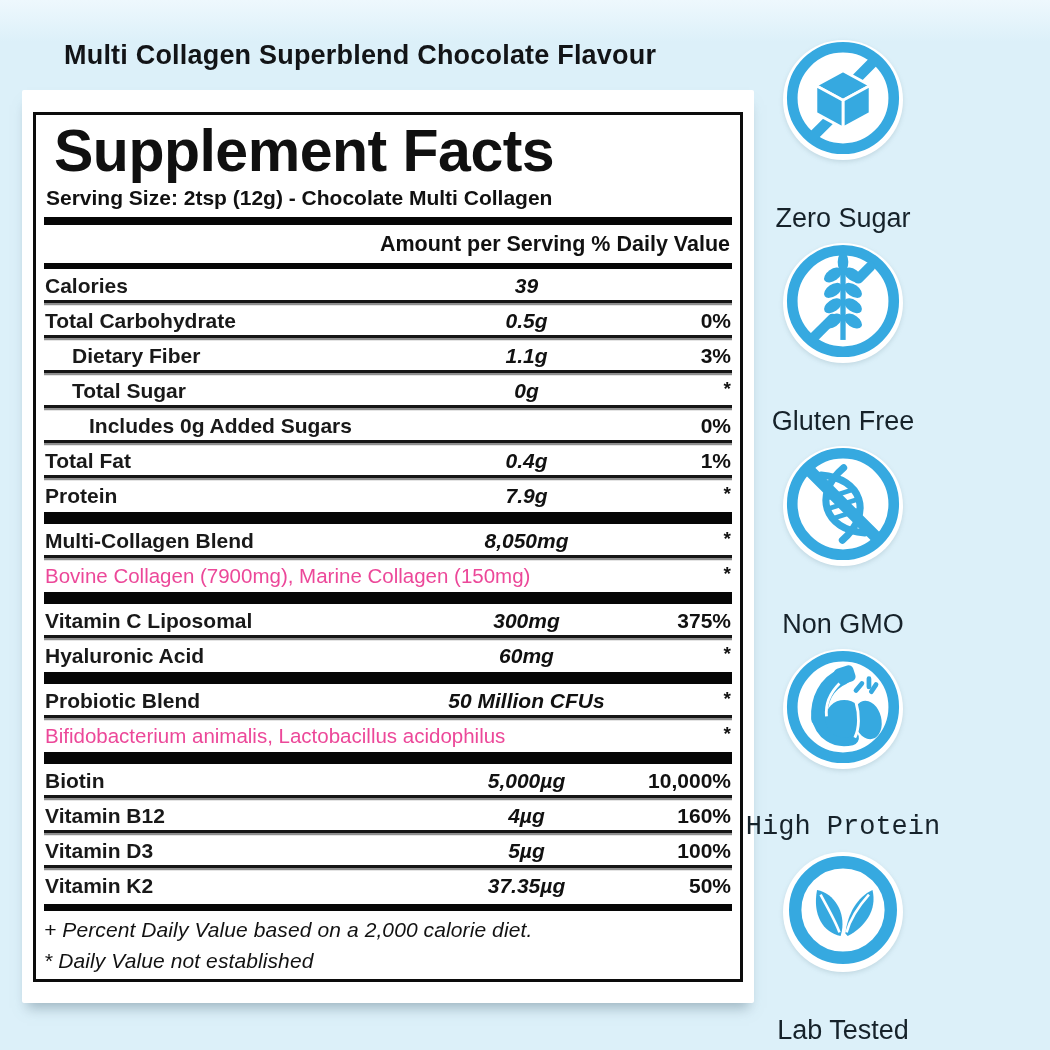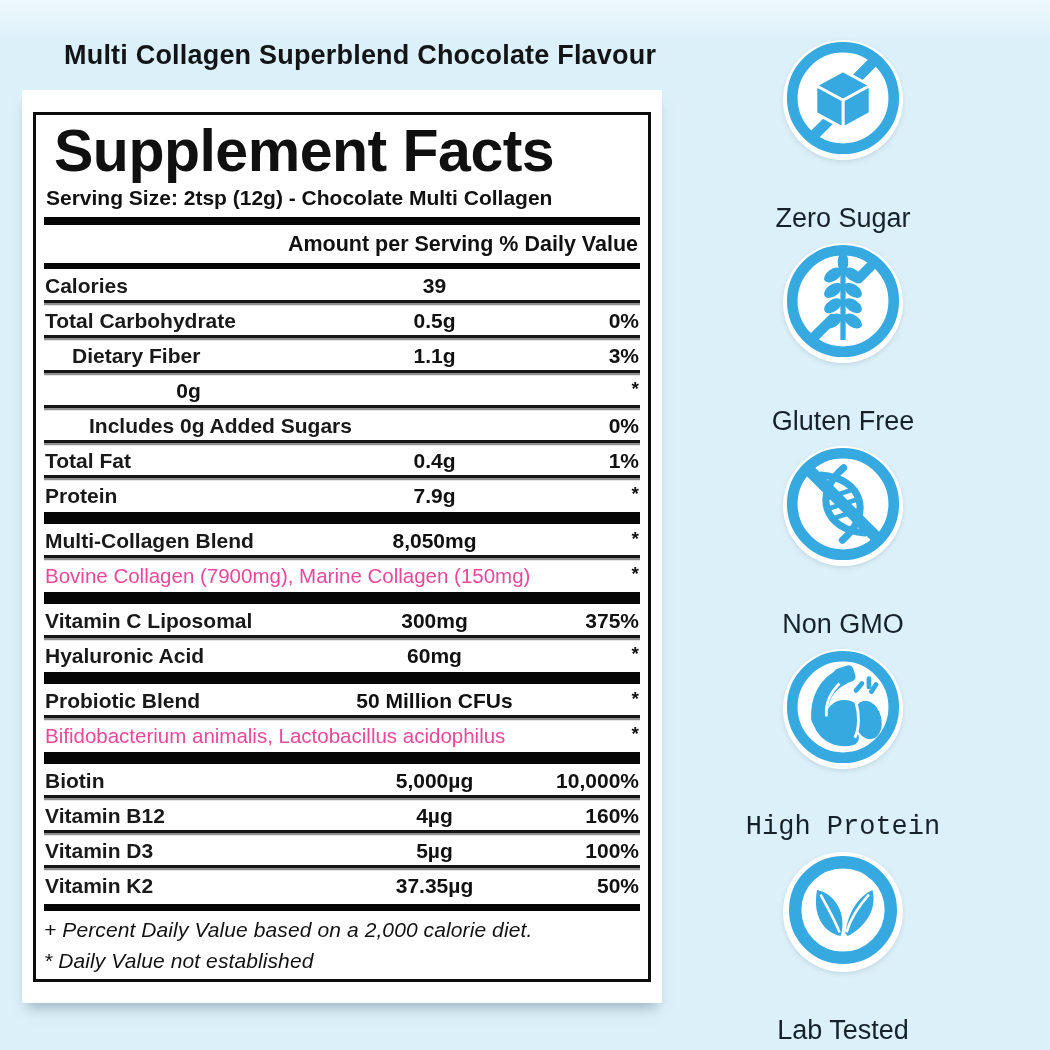--- a/index.html
+++ b/index.html
@@ -8,21 +8,21 @@
     background:linear-gradient(180deg,#eef8fd 0%,#dcf0f9 4%,#dcf0f9 100%);
     font-family:"Liberation Sans",sans-serif;color:#111;
   }
   
   .page-title{
     position:absolute;left:64px;top:40px;font-size:27px;font-weight:bold;
     letter-spacing:.2px;color:#121417;
   }
   
   .panel{
-    position:absolute;left:22px;top:90px;width:640px;height:913px;background:#fff;
+    position:absolute;left:22px;top:90px;width:732px;height:913px;background:#fff;
     border-radius:2px;box-shadow:0 10px 12px -5px rgba(110,135,150,.55);
   }
   .facts-box{
     position:absolute;left:11px;right:11px;top:22px;bottom:21px;
     border:3px solid #0c0c0c;padding:4px 8px 6px;display:flex;flex-direction:column;
   }
   .facts-title{
     font-size:59px;font-weight:bold;line-height:1.02;margin:2px 0 2px 10px;
     color:#101010;letter-spacing:-.5px;white-space:nowrap;
   }
@@ -34,21 +34,21 @@
   .facts-rows{display:flex;flex-direction:column;flex:1;}
   .row{
     display:grid;grid-template-columns:1fr 205px 102px;align-items:center;
     font-size:21px;padding:3px 1px 2px;line-height:1.12;min-height:24px;
   }
   .row .name{font-weight:bold;color:#191919;}
   .row .name.plain{font-weight:normal;font-size:20.5px;color:#ec4899;}
   .row .name.ind1{padding-left:27px;}
   .row .name.ind2{padding-left:44px;}
   .row .name.span2{grid-column:1 / span 2;}
-  .row .amt{text-align:center;font-weight:bold;}
+  .row .amt{text-align:center;font-weight:bold;font-style:italic;}
   .row .dv{text-align:right;font-weight:bold;grid-column:3;}
   .row .dv.star{align-self:start;font-size:19px;line-height:.9;padding-top:1px;}
   .sep-double{
     height:6px;margin:0;
     background:linear-gradient(180deg,#151515 0 42%,#8f8f8f 42% 78%,#e4e4e4 78% 100%);
   }
   .sep-thick{height:12px;background:#060606;margin:2px 0;}
   .footer-bar{height:17px;background:#060606;margin-top:4px;}
   .footnote{font-size:21px;margin-top:7px;color:#121212;letter-spacing:.1px;font-style:italic;}
   
@@ -90,20 +90,21 @@
           <span class="dv">0%</span>
         </div>
         <div class="sep-double"></div>
         <div class="row">
           <span class="name ind1">Dietary Fiber</span>
           <span class="amt">1.1g</span>
           <span class="dv">3%</span>
         </div>
         <div class="sep-double"></div>
         <div class="row">
+          <span class="name ind1">Total Sugar</span>
           <span class="amt">0g</span>
           <span class="dv star">*</span>
         </div>
         <div class="sep-double"></div>
         <div class="row">
           <span class="name ind2 span2">Includes 0g Added Sugars</span>
           <span class="dv">0%</span>
         </div>
         <div class="sep-double"></div>
         <div class="row">

